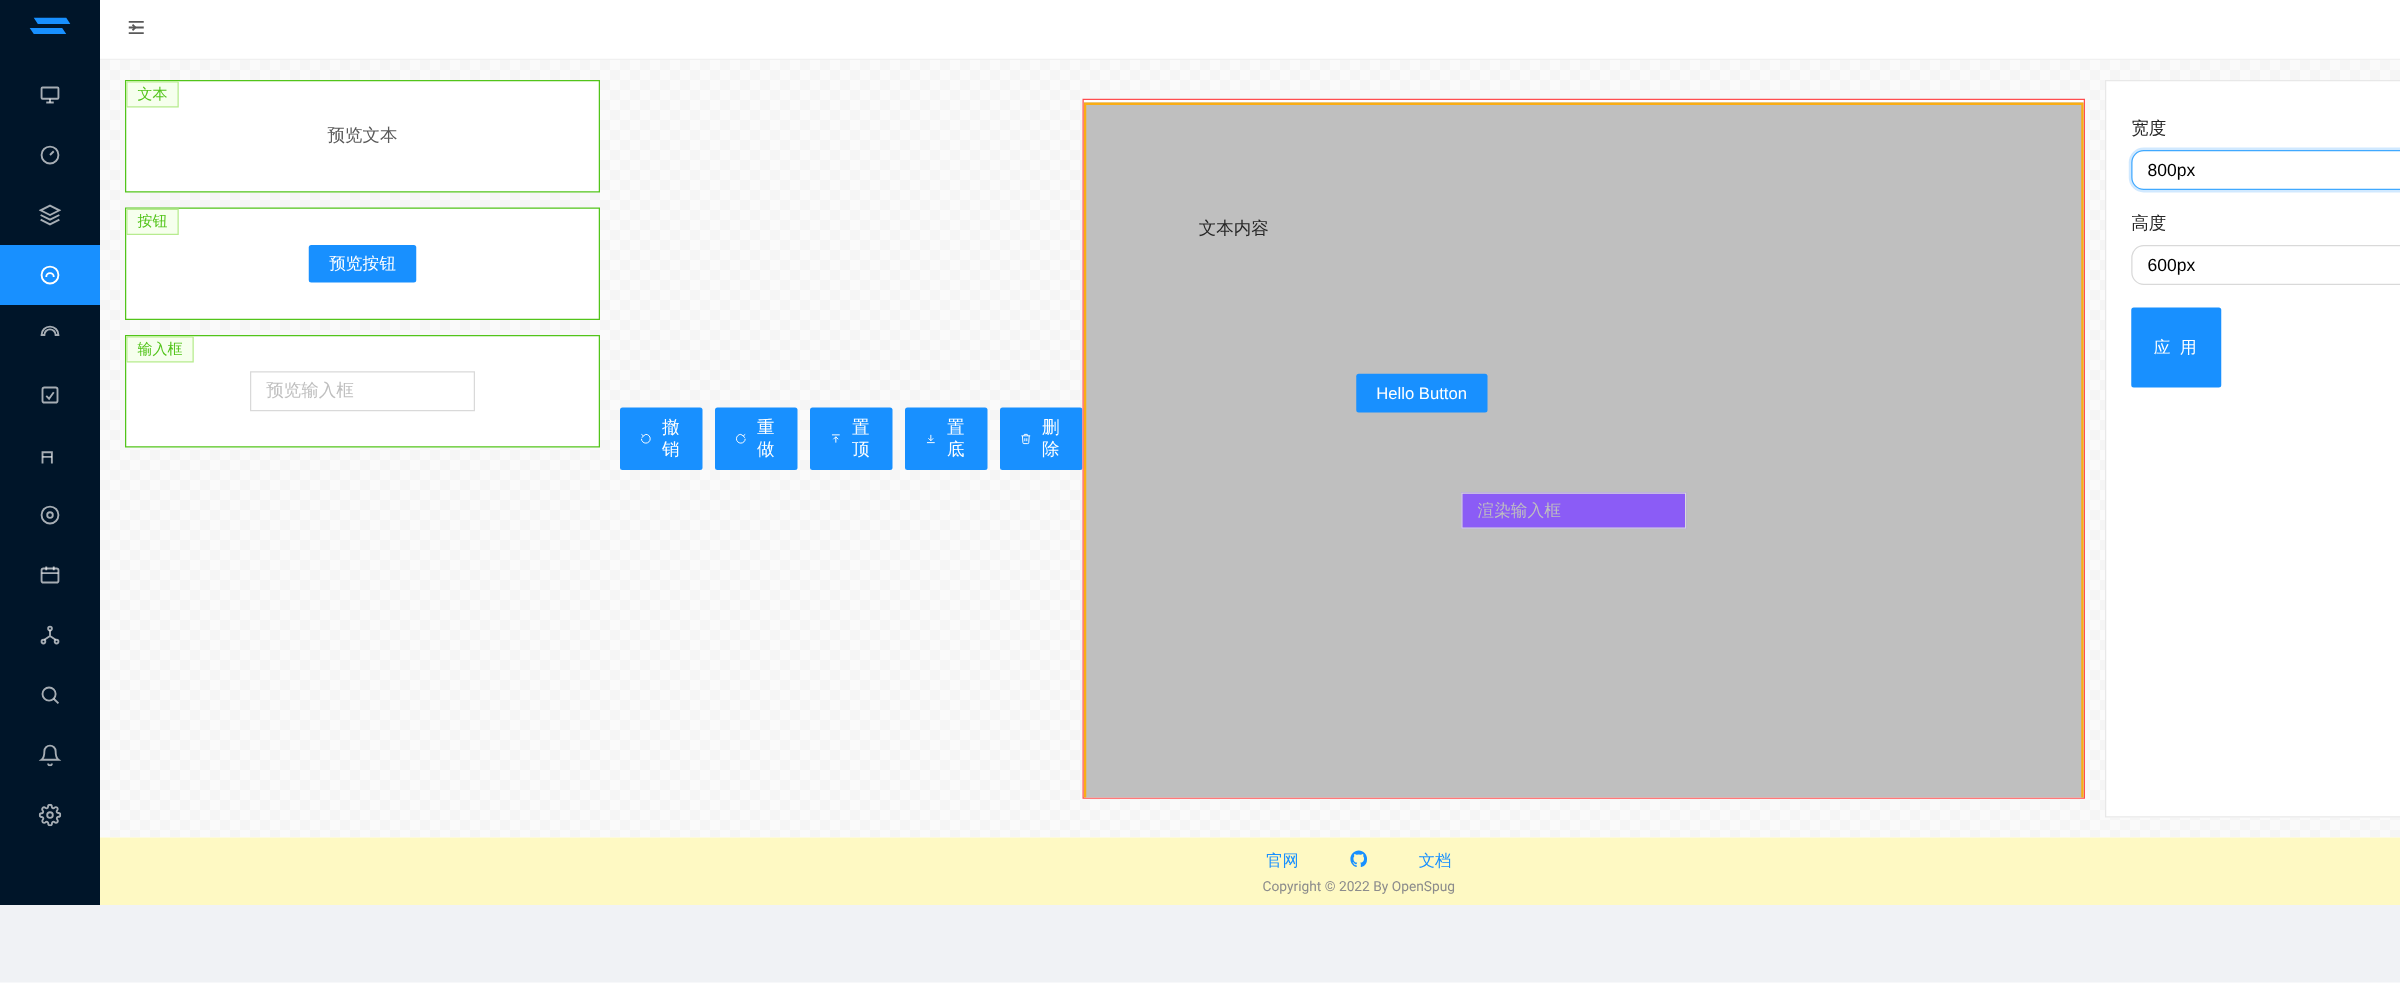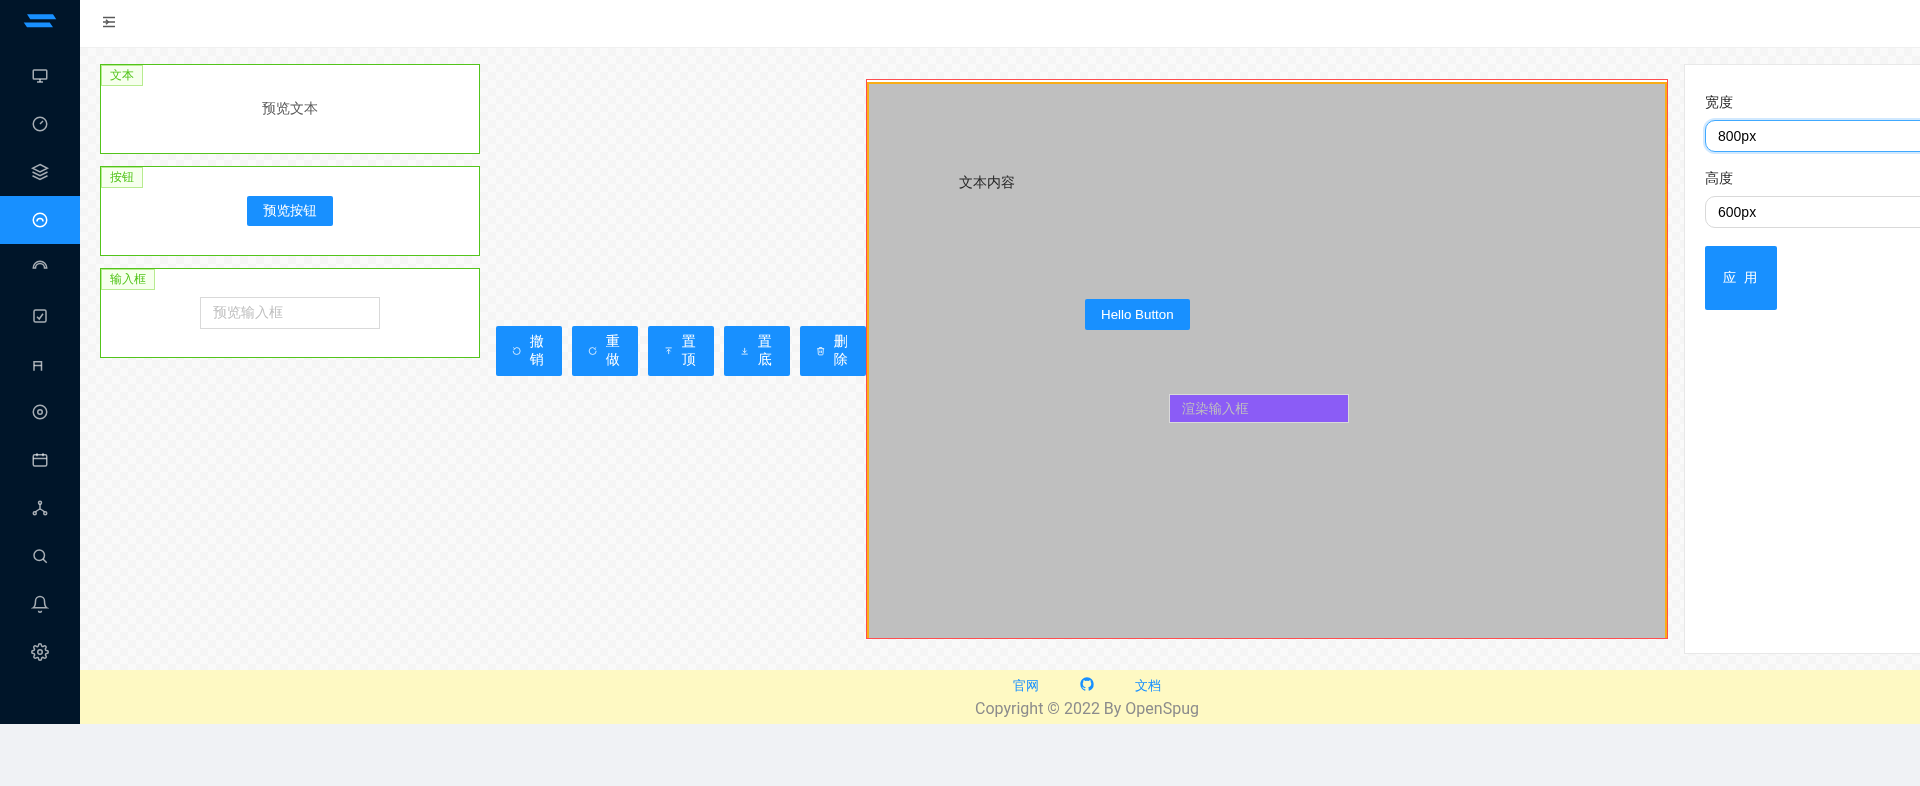--- a/index.html
+++ b/index.html
@@ -56,21 +56,21 @@
 .prop-group { margin-bottom: 18px; }
 .prop-label { color: #262626; margin-bottom: 8px; display: block; margin-top: 13px; }
 .prop-input { width: 100%; border: 1px solid #d9d9d9; padding: 7px 12px; border-radius: 10px; font-size: 14px; }
 .prop-input.focused { border-color: #40a9ff; box-shadow: 0 0 0 2px rgba(24,144,255,0.2); outline: none; }
 .apply-btn { background: #1890ff; color: #fff; border: none; padding: 23px 18px; border-radius: 2px; cursor: pointer; letter-spacing: 2px; }
 
 
 .footer { height: 54px; background: #fef9c3; display: flex; flex-direction: column; align-items: center; justify-content: center; gap: 4px; font-size: 13px; }
 .footer-links { display: flex; gap: 40px; align-items: center; }
 .footer-link { color: #1890ff; cursor: pointer; }
-.footer-copy { color: #8c8c8c; font-size: 16px; }
+.footer-copy { color: #8c8c8c; font-size: 11px; }
 </style>
 </head>
 <body>
 
 <div class="app">
 
   <div class="sidebar">
     <div class="logo">
       <svg viewBox="0 0 48 32" width="40" height="26">
           <path d="M8 4 L40 4 L44 10 L12 10 Z M4 14 L36 14 L40 20 L8 20 Z" fill="#1890ff"></path>

